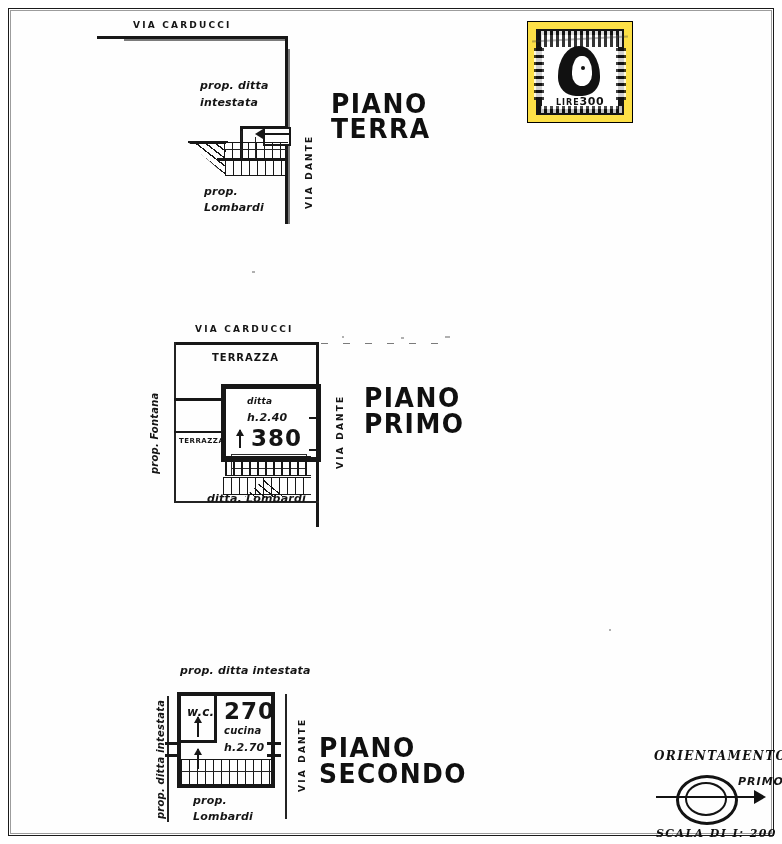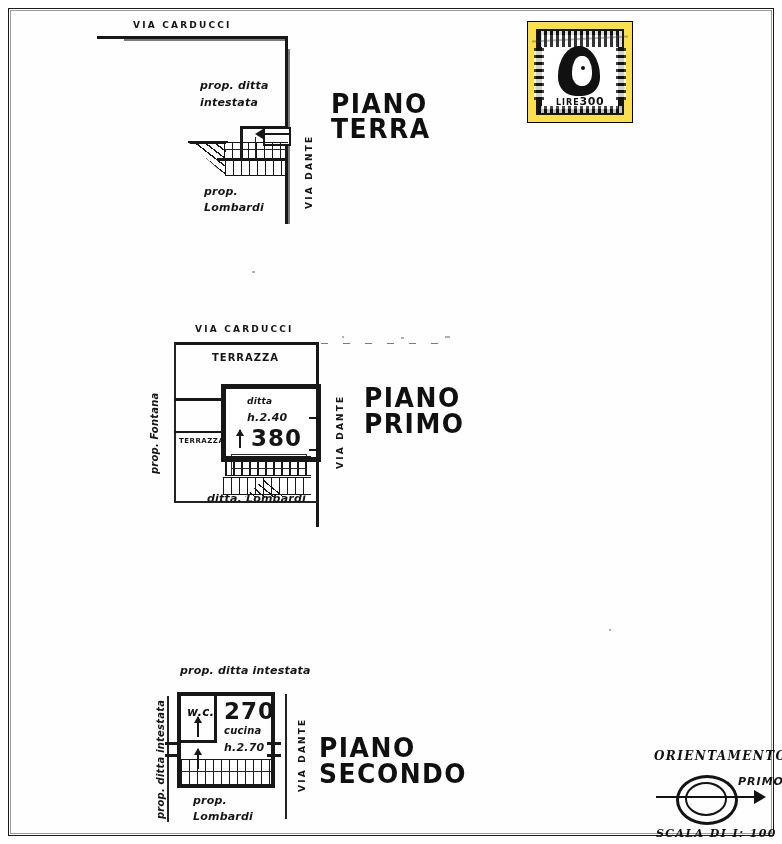--- a/index.html
+++ b/index.html
@@ -342,21 +342,21 @@
   <div class="abs" id="compass">
     <div class="abs serif" style="left:0;top:2px;font-size:12px;">ORIENTAMENTO</div>
 
     <div class="ring-out"></div>
     <div class="ring-in"></div>
     <div class="n-line"></div>
     <div class="n-head"></div>
 
     <div class="abs hand" style="left:84px;top:28px;font-size:11px;letter-spacing:1px;">PRIMO</div>
 
-    <div class="abs serif" style="left:2px;top:80px;font-size:11px;">SCALA DI I: 100</div>
+    <div class="abs serif" style="left:2px;top:80px;font-size:11px;">SCALA DI I: 200</div>
   </div>
 
   <div class="speck" style="left:243px;top:262px;width:3px;height:2px;"></div>
   <div class="speck" style="left:436px;top:327px;width:5px;height:1.5px;"></div>
   <div class="speck" style="left:392px;top:328px;width:3px;height:1.5px;"></div>
   <div class="speck" style="left:333px;top:327px;width:2px;height:1.5px;"></div>
   <div class="speck" style="left:600px;top:620px;width:2px;height:2px;"></div>
 
 </div>
 

